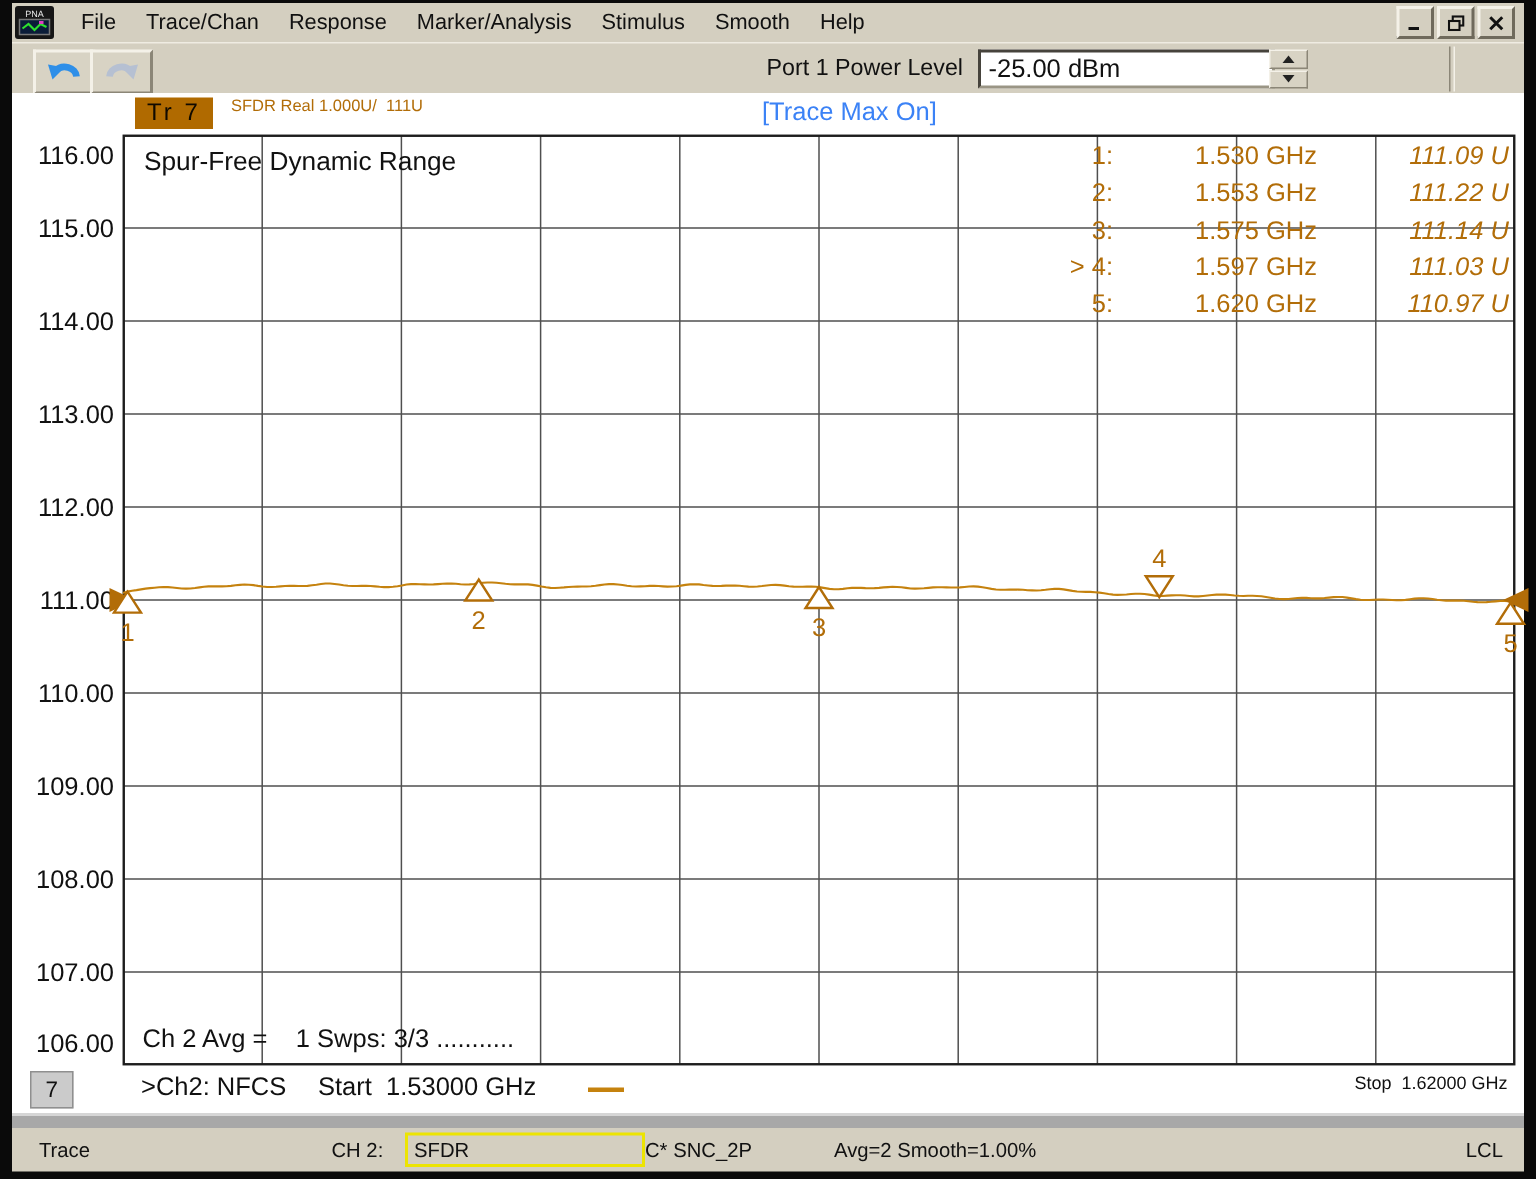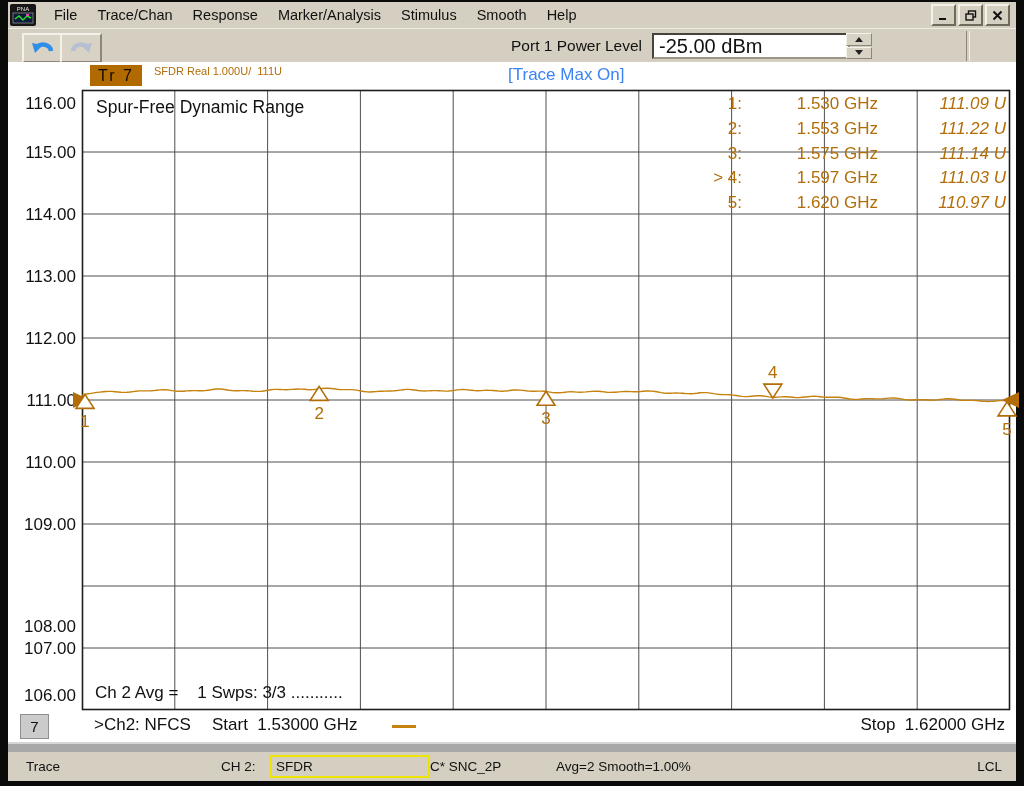--- a/index.html
+++ b/index.html
@@ -13,21 +13,21 @@
   .menu-item{font-size:14.5px;color:#111;padding:3px 10px;white-space:nowrap;cursor:default;}
   .win-buttons{margin-left:auto;margin-right:6px;display:flex;gap:2px;}
   .win-btn{width:21px;height:18px;background:#d4cfc0;border-top:2px solid #f4f1e8;border-left:2px solid #f4f1e8;
     border-right:2px solid #6f6a5c;border-bottom:2px solid #6f6a5c;display:flex;align-items:center;justify-content:center;}
   .toolbar{position:absolute;left:8px;top:28px;width:1008px;height:34px;background:#d4cfc0;border-top:1px solid #efece2;}
   .tool-btn{position:absolute;top:4px;width:38px;height:26px;background:#d8d3c4;
     border-top:2px solid #f4f1e8;border-left:2px solid #f4f1e8;border-right:2px solid #8b8677;border-bottom:2px solid #8b8677;
     display:flex;align-items:center;justify-content:center;}
   .power-label{position:absolute;left:462px;top:8px;width:172px;text-align:right;font-size:15.5px;color:#111;}
   .power-input{position:absolute;left:644px;top:4px;width:184px;height:22px;background:#fff;color:#111;
-    border:2px inset #9a9585;font-size:20px;font-family:"Liberation Sans","DejaVu Sans",sans-serif;padding:0 5px;}
+    border:2px inset #9a9585;font-size:17px;font-family:"Liberation Sans","DejaVu Sans",sans-serif;padding:0 5px;}
   .spinner{position:absolute;left:838px;top:4px;width:24px;height:26px;display:flex;flex-direction:column;gap:1px;}
   .spin-btn{width:24px;height:12px;background:#d8d3c4;border-top:1px solid #f4f1e8;border-left:1px solid #f4f1e8;
     border-right:1px solid #8b8677;border-bottom:1px solid #8b8677;display:flex;align-items:center;justify-content:center;}
   .arrow-up{width:0;height:0;border-left:4px solid transparent;border-right:4px solid transparent;border-bottom:5px solid #222;}
   .arrow-dn{width:0;height:0;border-left:4px solid transparent;border-right:4px solid transparent;border-top:5px solid #222;}
   .toolbar-groove{position:absolute;left:958px;top:2px;width:2px;height:30px;border-left:1px solid #8b8677;border-right:1px solid #f4f1e8;}
   
   .display{position:absolute;left:8px;top:62px;width:1008px;height:680px;background:#ffffff;}
   .trace-header{position:absolute;left:0;top:2px;width:1008px;height:24px;}
   .trace-badge{position:absolute;left:82px;top:1px;width:52px;height:21px;background:#b06a00;color:#100a00;
@@ -43,21 +43,21 @@
   .mk-num{width:88px;text-align:right;white-space:pre;}
   .mk-freq{width:136px;text-align:right;}
   .mk-val{width:128px;text-align:right;font-style:italic;}
   .avg-text{position:absolute;left:13px;bottom:7px;font-size:17px;color:#111;white-space:pre;}
   .footer-row{position:absolute;left:0;top:650px;width:1008px;height:30px;}
   .trace-tab{position:absolute;left:12px;top:2px;width:27px;height:23px;background:#cbcbcb;border:1px solid #8f8f8f;
     font-size:15px;color:#111;text-align:center;line-height:23px;}
   .footer-ch{position:absolute;left:86px;top:3px;font-size:17px;color:#111;white-space:pre;}
   .footer-start{position:absolute;left:204px;top:3px;font-size:17px;color:#111;white-space:pre;}
   .trace-dash{position:absolute;left:384px;top:13px;width:24px;height:3px;background:#c5820e;}
-  .footer-stop{position:absolute;right:11px;top:3px;font-size:17px;color:#111;white-space:pre;}
+  .footer-stop{position:absolute;right:11px;top:3px;font-size:12px;color:#111;white-space:pre;}
   
   .sep{position:absolute;left:8px;top:742px;width:1008px;height:10px;background:#a8a8a8;border-top:2px solid #d6d6d6;border-bottom:1px solid #7d7d7d;}
   .statusbar{position:absolute;left:8px;top:752px;width:1008px;height:29px;background:#d4cfc0;font-size:13.5px;color:#111;}
   .sb{position:absolute;top:7px;white-space:nowrap;}
   .sb-box{position:absolute;left:262px;top:3px;width:148px;height:19px;border:2px solid #ece403;padding:0 4px;line-height:19px;}
   .white-strip{position:absolute;left:0;top:786px;width:1024px;height:10px;background:#fff;}
 </style>
 </head>
 <body>
 
@@ -138,21 +138,21 @@
 
     <div id="yaxis">
         <div class="yaxis-label" style="top: 32px; left: 2px;">116.00</div>
         <div class="yaxis-label" style="top: 81px; left: 2px;">115.00</div>
         <div class="yaxis-label" style="top: 143px; left: 2px;">114.00</div>
         <div class="yaxis-label" style="top: 205px; left: 2px;">113.00</div>
         <div class="yaxis-label" style="top: 267px; left: 2px;">112.00</div>
         <div class="yaxis-label" style="top: 329px; left: 2px;">111.00</div>
         <div class="yaxis-label" style="top: 391px; left: 2px;">110.00</div>
         <div class="yaxis-label" style="top: 453px; left: 2px;">109.00</div>
-        <div class="yaxis-label" style="top: 515px; left: 2px; margin-top: 40px;">108.00</div>
+        <div class="yaxis-label" style="top: 515px; left: 2px;">108.00</div>
         <div class="yaxis-label" style="top: 577px; left: 2px;">107.00</div>
         <div class="yaxis-label" style="top: 624px; left: 2px;">106.00</div>
       </div>
 
     <div class="plot">
       <svg id="chart-svg" width="928" height="620" viewBox="0 0 928 620">
           <line x1="92.8" y1="0" x2="92.8" y2="620" stroke="#4f4f4f" stroke-width="1"></line>
           <line x1="185.6" y1="0" x2="185.6" y2="620" stroke="#4f4f4f" stroke-width="1"></line>
           <line x1="278.4" y1="0" x2="278.4" y2="620" stroke="#4f4f4f" stroke-width="1"></line>
           <line x1="371.2" y1="0" x2="371.2" y2="620" stroke="#4f4f4f" stroke-width="1"></line>

